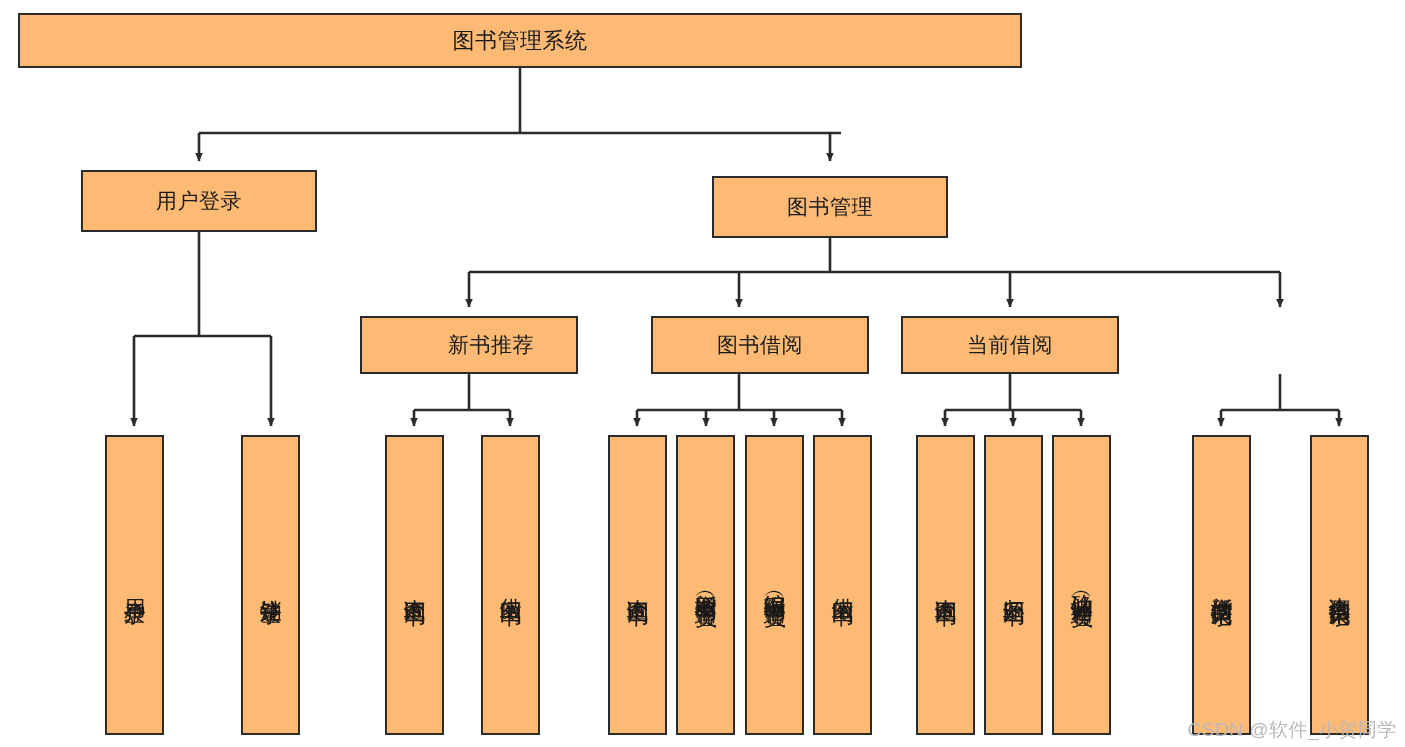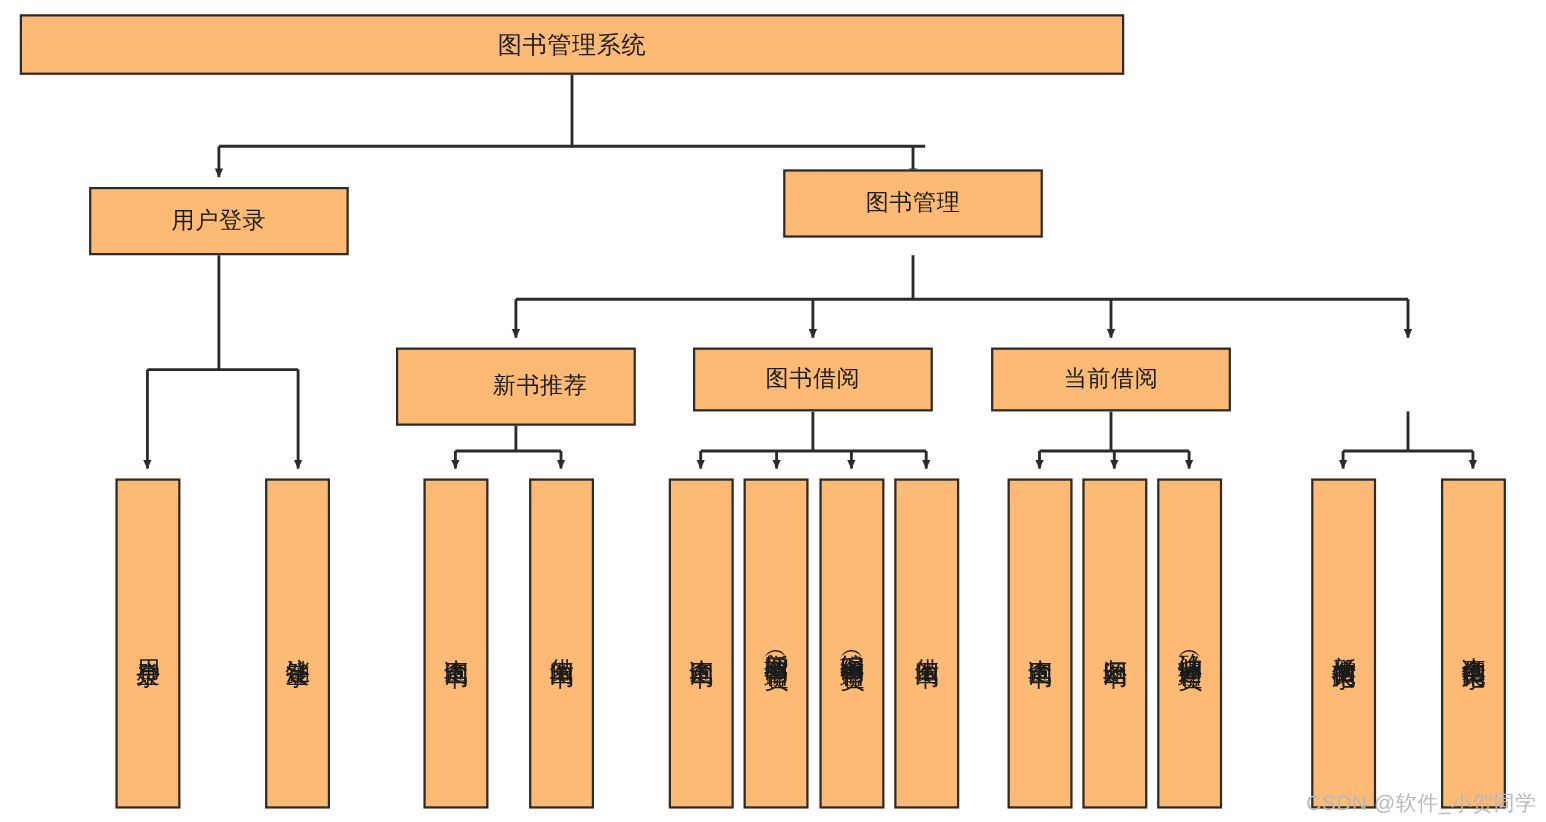--- a/index.html
+++ b/index.html
@@ -129,28 +129,28 @@
     </g>
   </svg>
 
   <div class="node horiz root" style="left:18px; top:13px; width:1004px; height:55px;">
     <span class="label">图书管理系统</span>
   </div>
 
   <div class="node horiz" style="left:81px; top:170px; width:236px; height:62px;">
     <span class="label">用户登录</span>
   </div>
-  <div class="node horiz" style="left:712px; top:154px; width:236px; height:62px;">
+  <div class="node horiz" style="left:712px; top:176px; width:236px; height:62px;">
     <span class="label">图书管理</span>
   </div>
 
-  <div class="node horiz" style="left:360px; top:316px; width:218px; height:71px;padding-left:44px;">
+  <div class="node horiz" style="left:360px; top:316px; width:218px; height:58px;padding-left:44px;">
     <span class="label">新书推荐</span>
   </div>
-  <div class="node horiz" style="left:630px; top:316px; width:218px; height:58px;">
+  <div class="node horiz" style="left:651px; top:316px; width:218px; height:58px;">
     <span class="label">图书借阅</span>
   </div>
   <div class="node horiz" style="left:901px; top:316px; width:218px; height:58px;justify-content:center;">
     <span class="label">当前借阅</span>
   </div>
 
   <div class="node vert" style="left:105px; top:435px; width:59px; height:300px;">
     <span class="label">用户登录</span>
   </div>
   <div class="node vert" style="left:241px; top:435px; width:59px; height:300px;">

